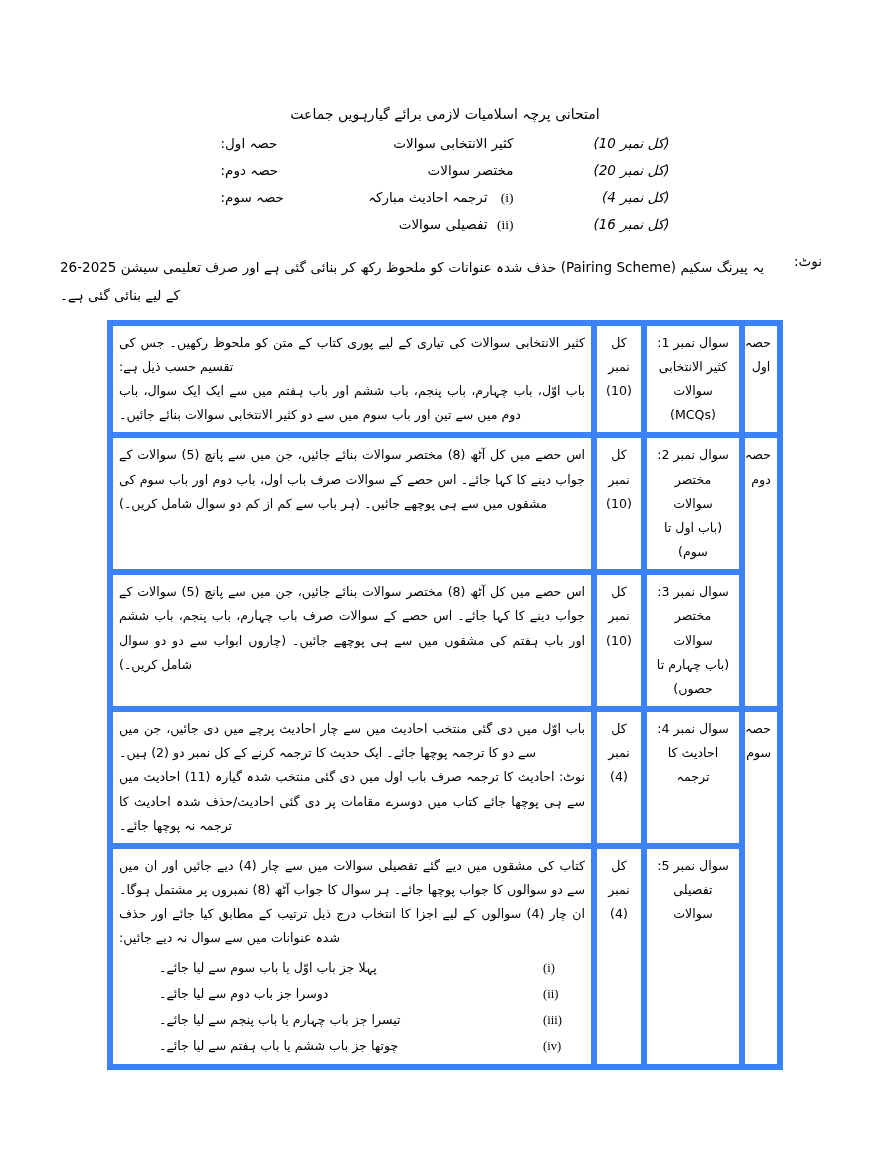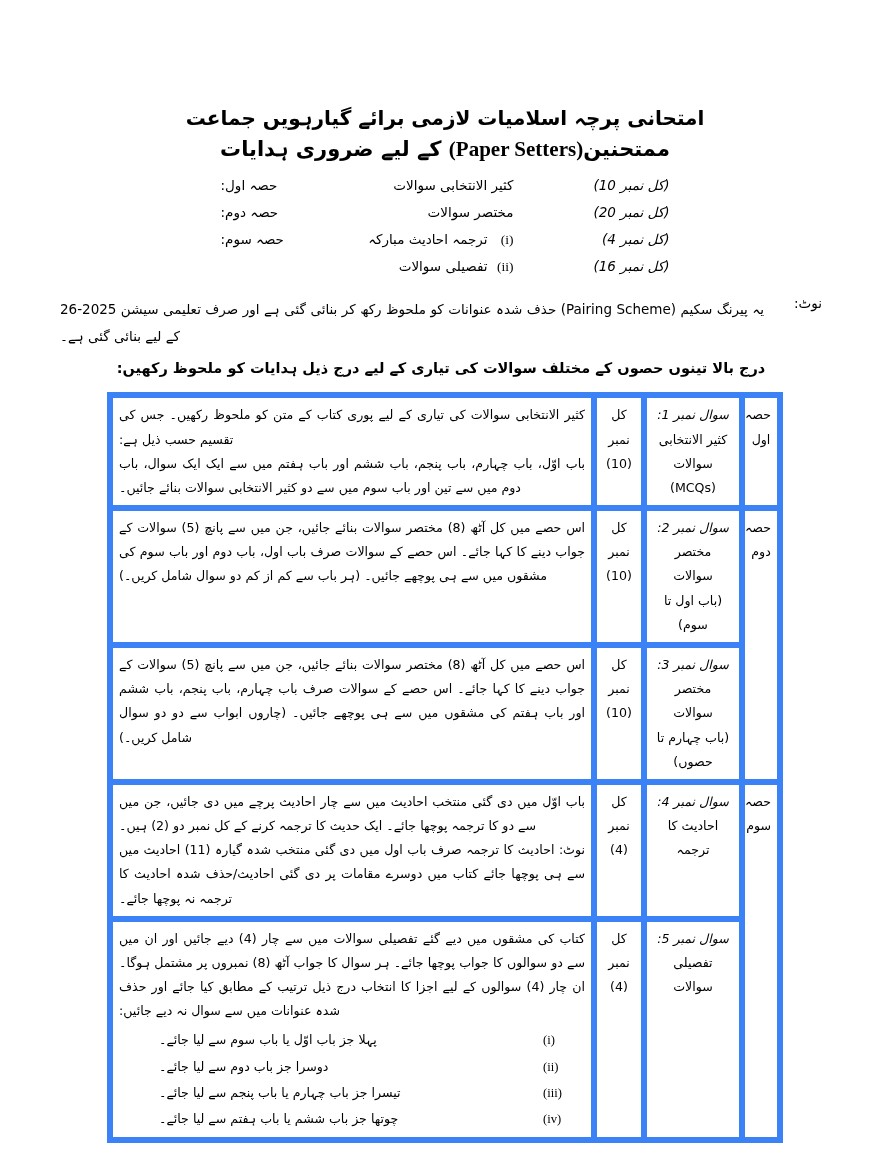--- a/index.html
+++ b/index.html
@@ -22,22 +22,22 @@
     padding: 0;
   }
 
   
   .doc-heading {
     text-align: center;
     margin: 0;
     padding-top: 104px;
   }
   .title-line {
-    font-size: 20px;
-    font-weight: 700;
+    font-size: 14px;
+    font-weight: 400;
     line-height: 1.45;
     letter-spacing: 0px;
     white-space: nowrap;
   }
   .title-line-2 {
     font-size: 21px;
     font-weight: 700;
     line-height: 1.55;
     white-space: nowrap;
   }
@@ -155,21 +155,20 @@
     padding: 4px 2px;
   }
   .cell-qtitle {
     text-align: center;
     font-size: 12.6px;
     line-height: 1.85;
     padding-top: 6px;
   }
   .cell-qtitle .q-head {
     white-space: nowrap;
-    font-style: italic;
   }
   .cell-marks {
     text-align: center;
     font-size: 12.6px;
     line-height: 1.85;
     padding-top: 6px;
   }
   .cell-body {
     text-align: justify;
     text-align-last: left;
@@ -211,21 +210,20 @@
     padding-left: 40px;
   }
 </style>
 </head>
 <body>
 
 <div class="page">
 
   <div class="doc-heading">
     <div class="title-line">امتحانی پرچہ اسلامیات لازمی برائے گیارہویں جماعت</div>
-    <div class="title-line-2"><span>ممتحنین</span><span class="ltr-inline">(Paper Setters)</span><span> کے لیے ضروری ہدایات</span></div>
   </div>
 
 
   <div class="parts">
     <div class="part-row">
       <div class="part-marks">(کل نمبر 10)</div>
       <div class="part-name">کثیر الانتخابی سوالات</div>
       <div class="part-label">حصہ اول:</div>
     </div>
     <div class="part-row">
@@ -245,21 +243,20 @@
     </div>
   </div>
 
   <div class="note-block">
     <div class="note-line">
       <div class="note-key">نوٹ:</div>
       <div class="note-text">یہ پیرنگ سکیم (Pairing Scheme) حذف شدہ عنوانات کو ملحوظ رکھ کر بنائی گئی ہے اور صرف تعلیمی سیشن 2025-26 کے لیے بنائی گئی ہے۔</div>
     </div>
   </div>
 
-  <div class="instruction-line">درج بالا تینوں حصوں کے مختلف سوالات کی تیاری کے لیے درج ذیل ہدایات کو ملحوظ رکھیں:</div>
 
   <table class="scheme-table">
     <colgroup>
       <col class="col-section">
       <col class="col-qtitle">
       <col class="col-marks">
       <col class="col-body">
     </colgroup>
     <tbody>
 

